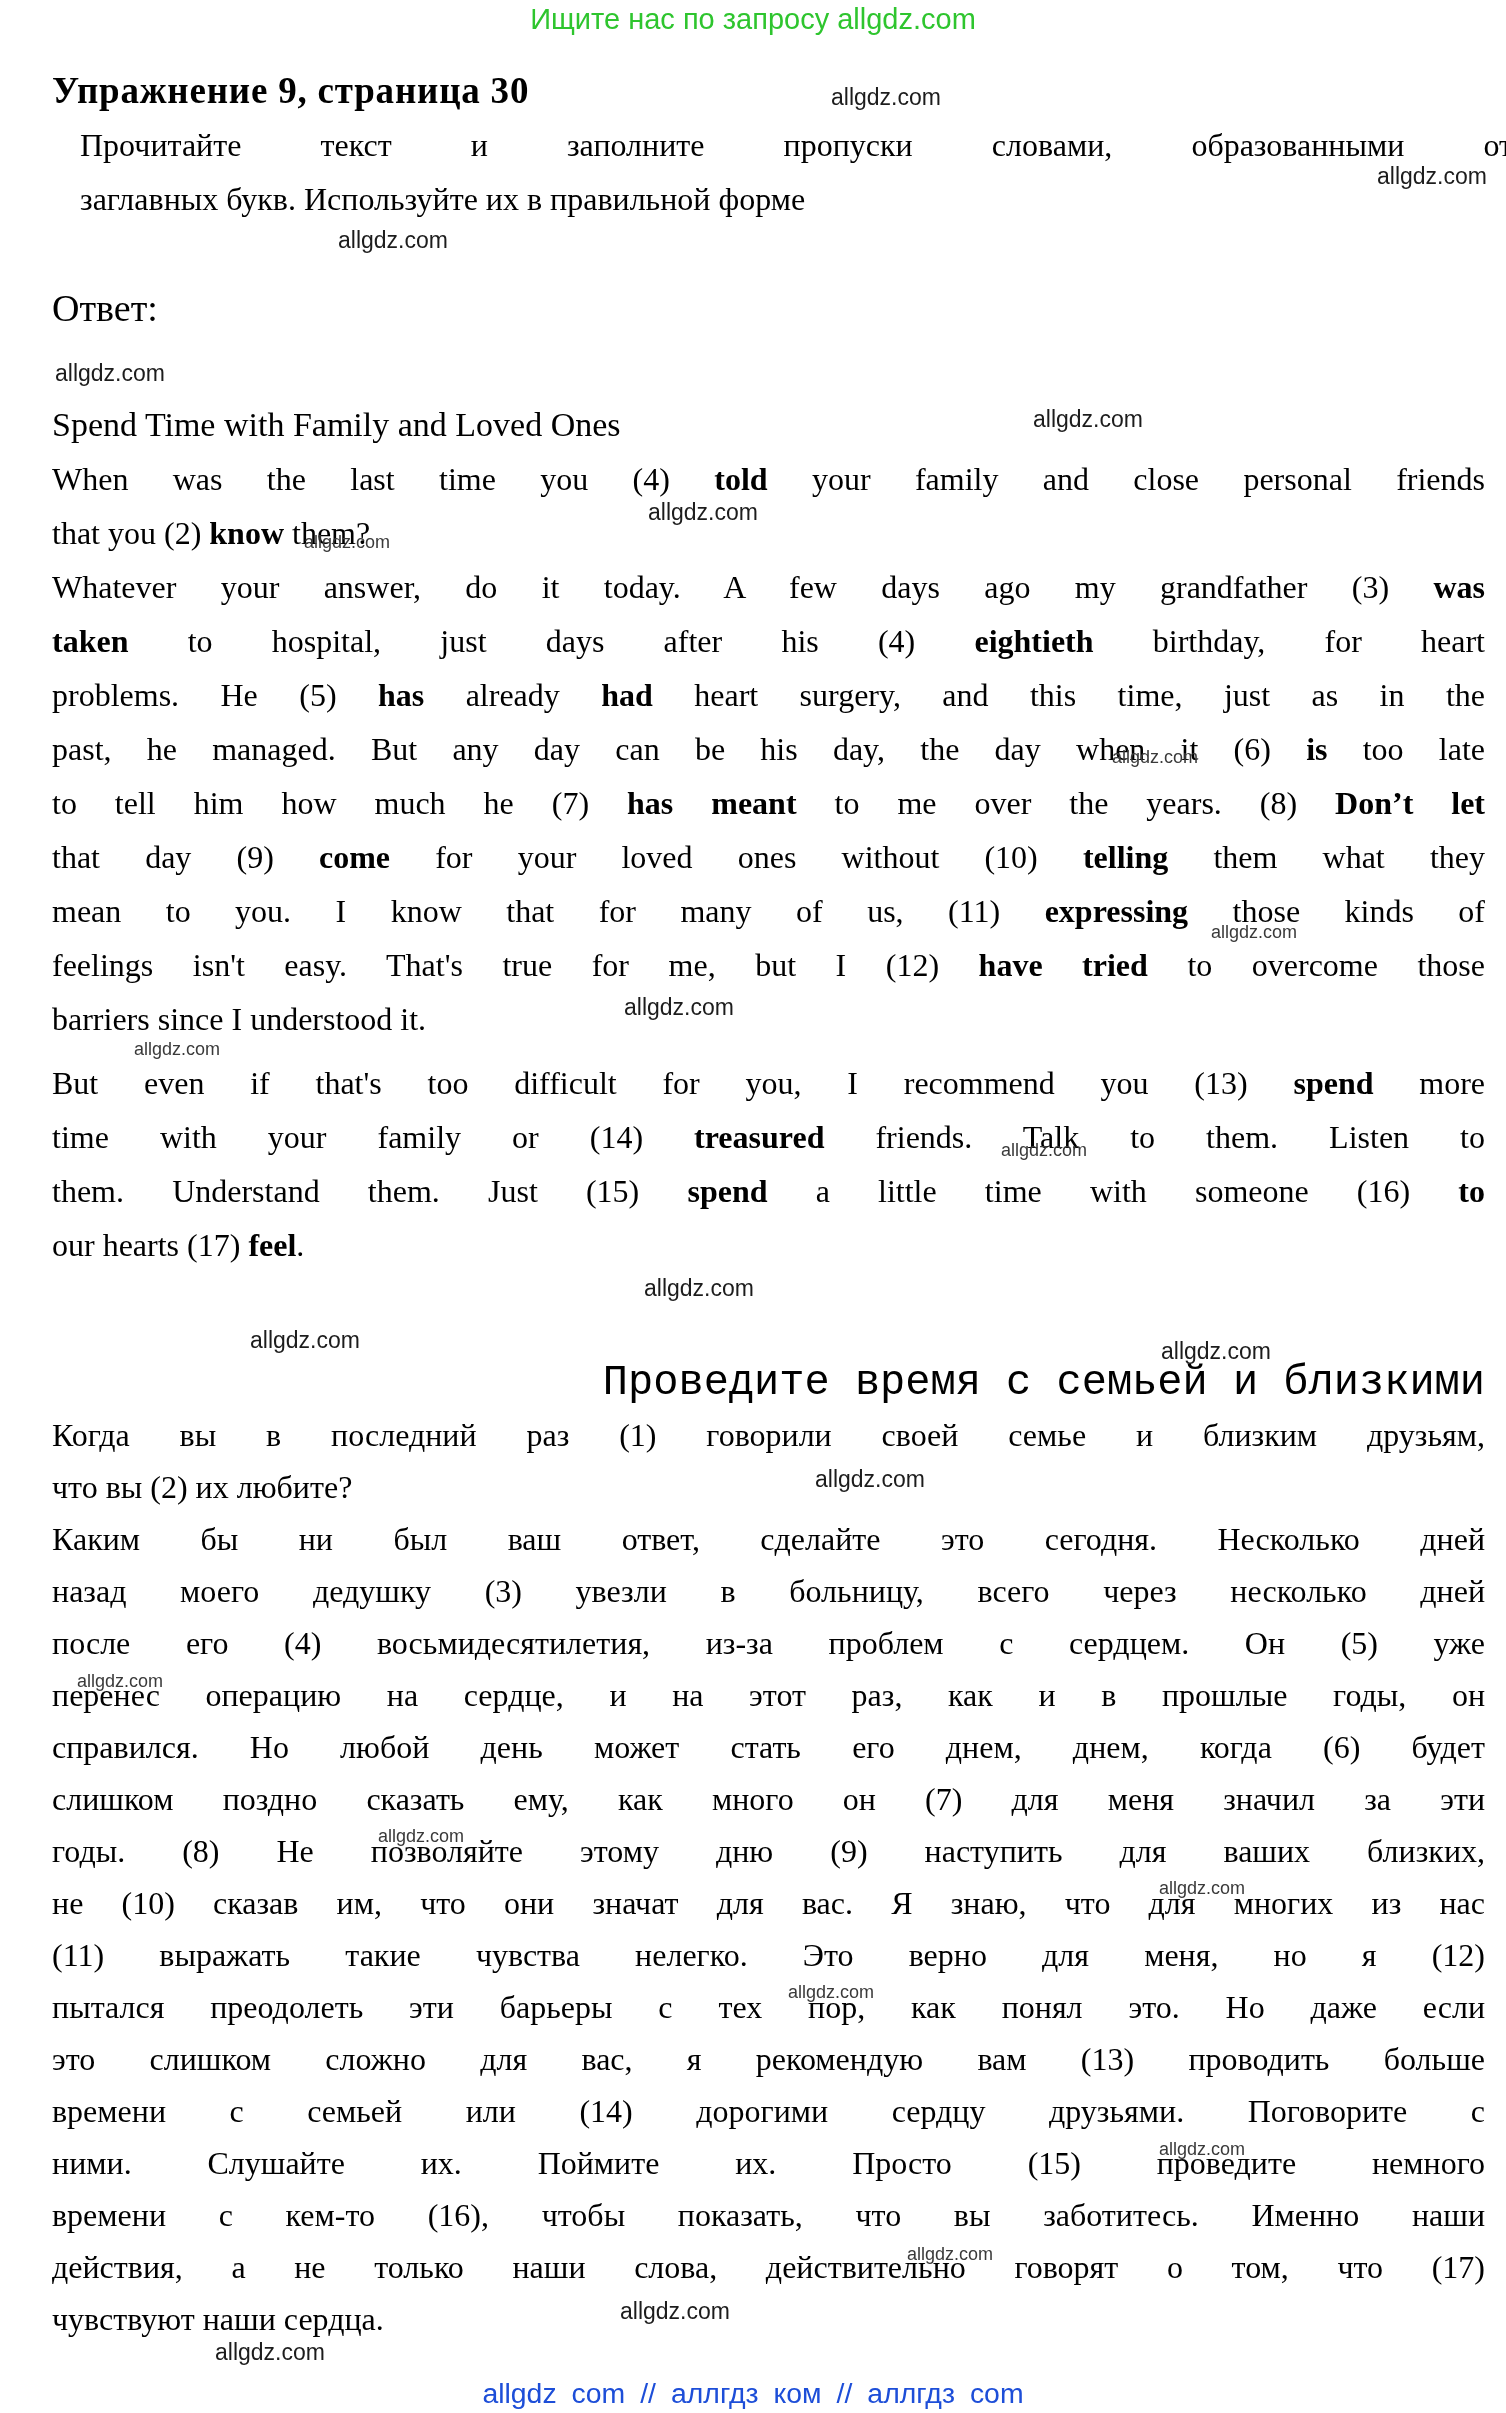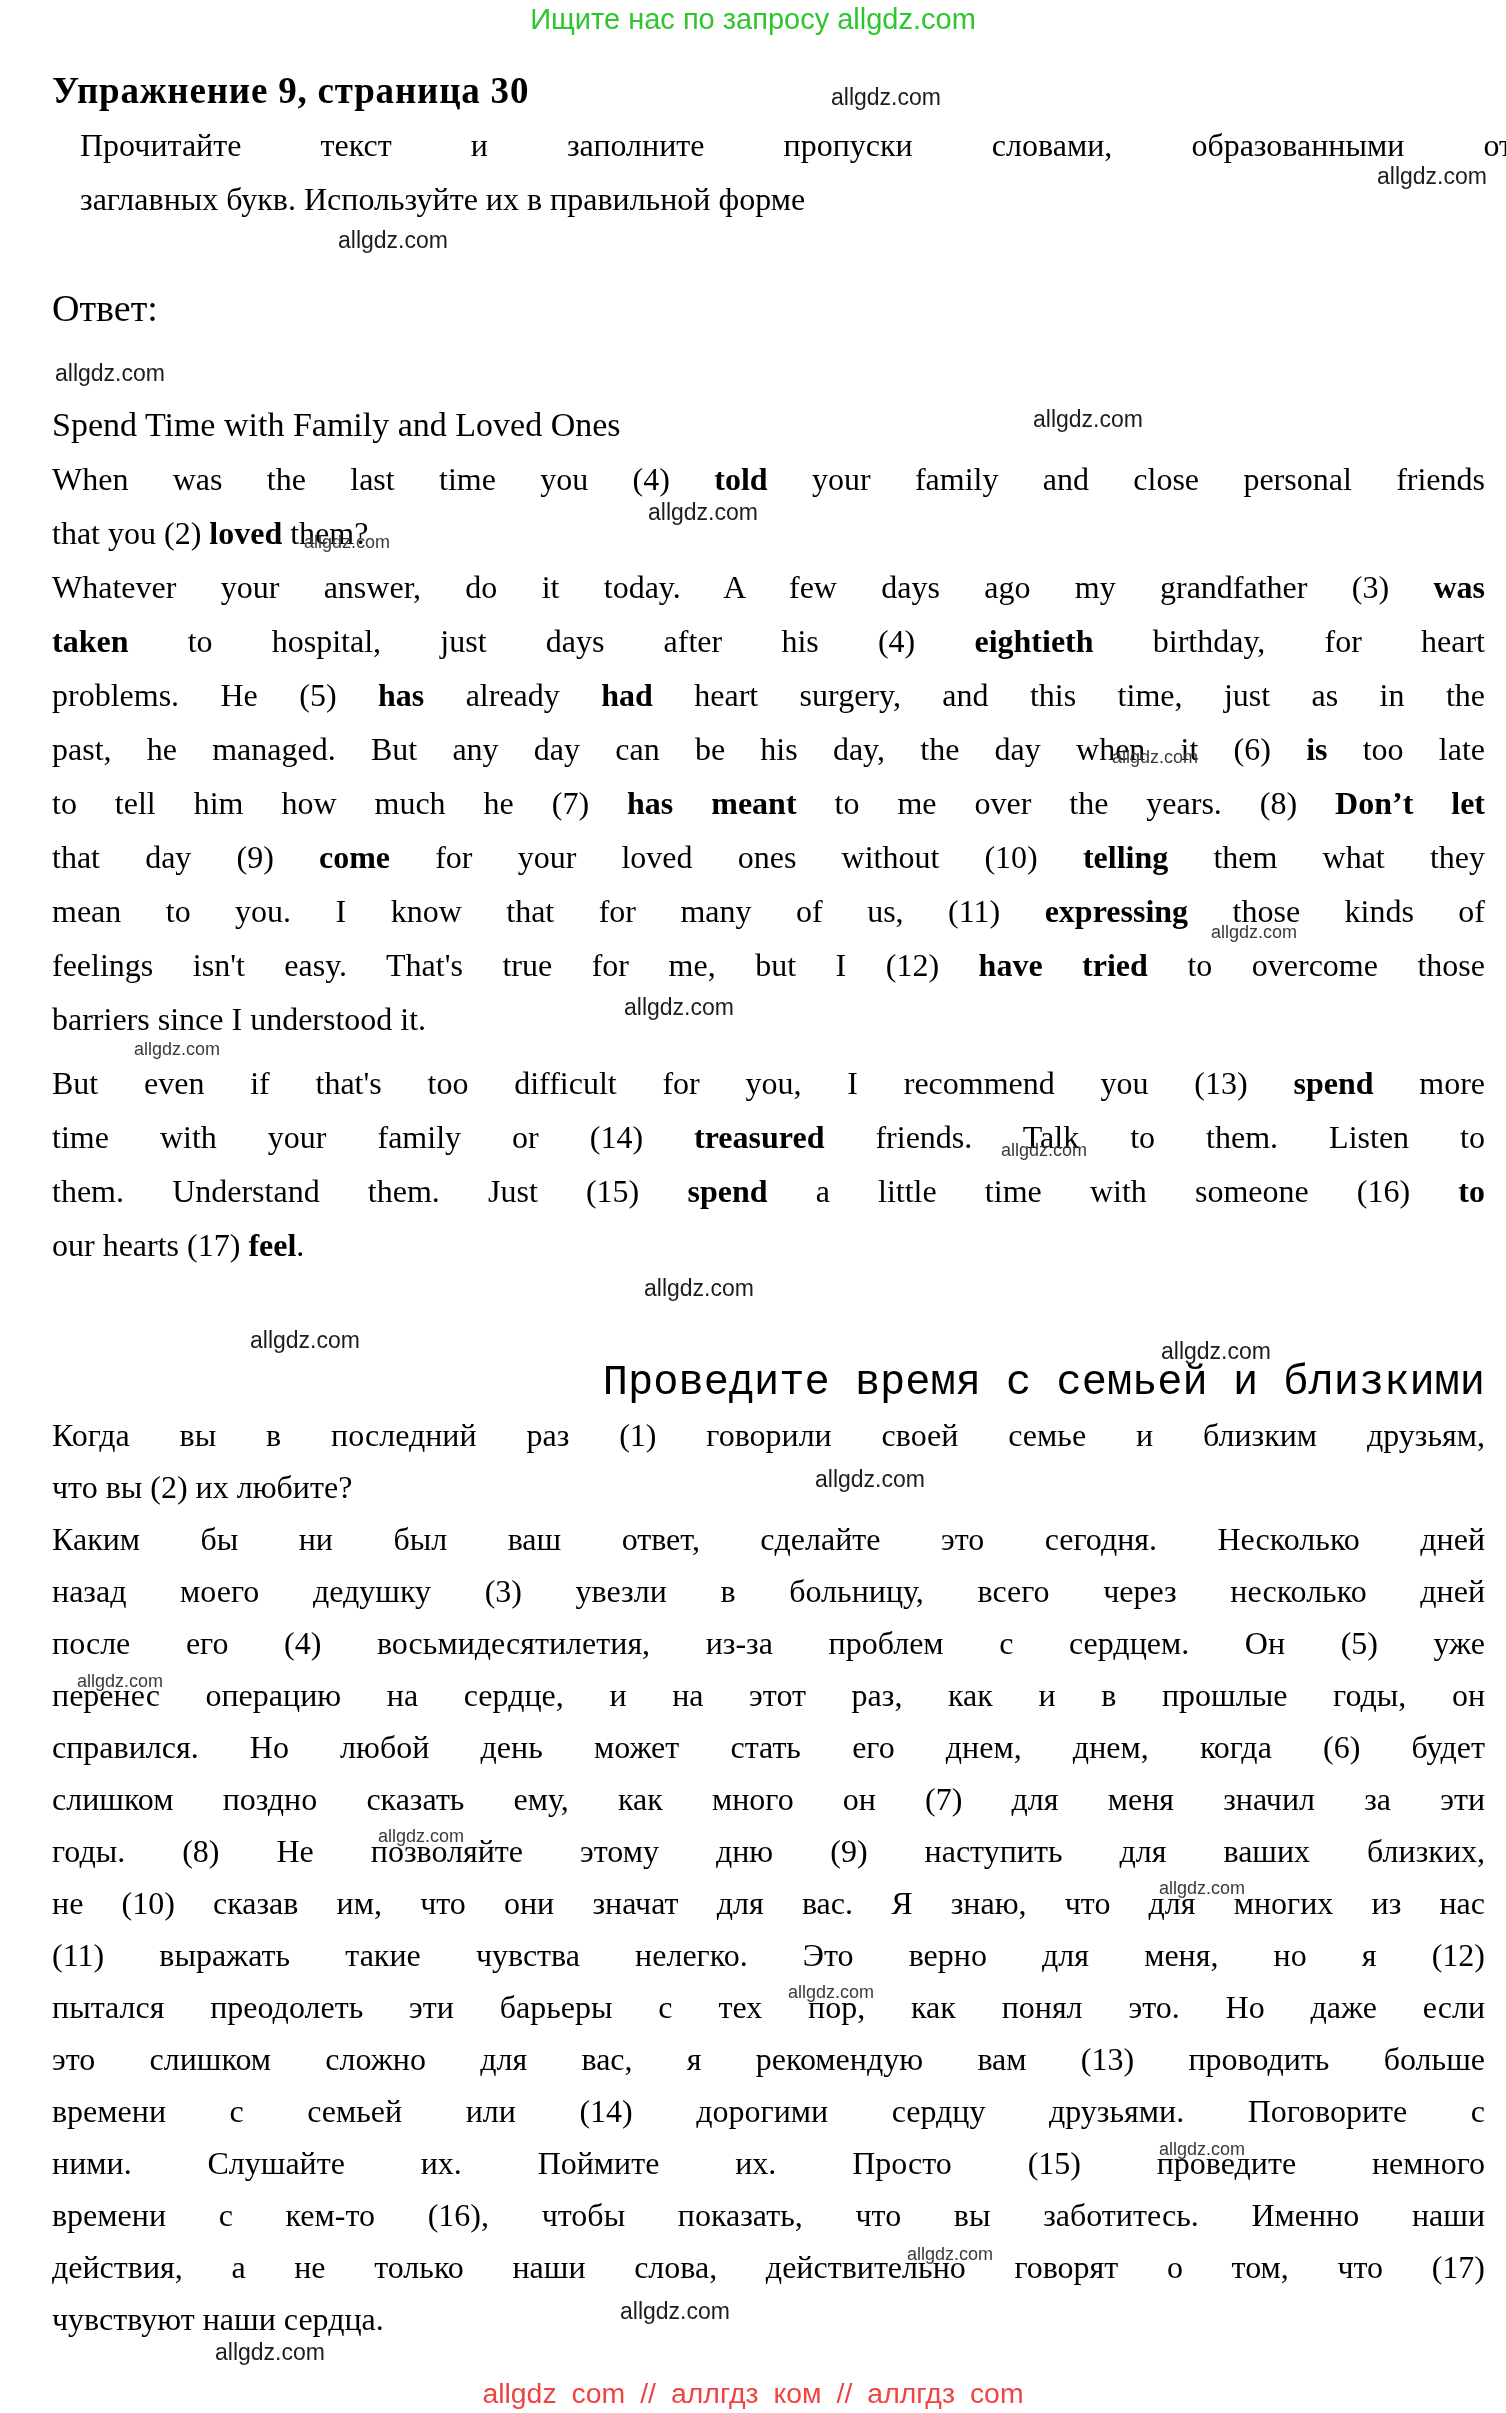--- a/index.html
+++ b/index.html
@@ -76,21 +76,21 @@
       <div class="tline"><span>Прочитайте текст и заполните пропуски словами, образованными от</span></div>
       <div class="tline last"><span>заглавных букв. Используйте их в правильной форме</span></div>
     </div>
 
   <div class="otvet">Ответ:</div>
 
   <div class="en">
     <div class="en-title tline last">Spend Time with Family and Loved Ones</div>
     <div class="para para-b">
         <div class="tline"><span>When was the last time you (4) </span><b>told</b><span> your family and close personal friends</span></div>
-        <div class="tline last"><span>that you (2) </span><b>loved</b><span> them?</span></div>
+        <div class="tline last"><span>that you (2) </span><b>know</b><span> them?</span></div>
       </div>
     <div class="para para-c">
         <div class="tline"><span>Whatever your answer, do it today. A few days ago my grandfather (3) </span><b>was</b></div>
         <div class="tline"><b>taken</b><span> to hospital, just days after his (4) </span><b>eightieth</b><span> birthday, for heart</span></div>
         <div class="tline"><span>problems. He (5) </span><b>has</b><span> already </span><b>had</b><span> heart surgery, and this time, just as in the</span></div>
         <div class="tline"><span>past, he managed. But any day can be his day, the day when it (6) </span><b>is</b><span> too late</span></div>
         <div class="tline"><span>to tell him how much he (7) </span><b>has meant</b><span> to me over the years. (8) </span><b>Don’t let</b></div>
         <div class="tline"><span>that day (9) </span><b>come</b><span> for your loved ones without (10) </span><b>telling</b><span> them what they</span></div>
         <div class="tline"><span>mean to you. I know that for many of us, (11) </span><b>expressing</b><span> those kinds of</span></div>
         <div class="tline"><span>feelings isn't easy. That's true for me, but I (12) </span><b>have tried</b><span> to overcome those</span></div>
@@ -150,16 +150,16 @@
       <span class="wm wm-s" style="left: 77px; top: 1671px;">allgdz.com</span>
       <span class="wm wm-s" style="left: 378px; top: 1826px;">allgdz.com</span>
       <span class="wm wm-s" style="left: 1159px; top: 1878px;">allgdz.com</span>
       <span class="wm wm-s" style="left: 788px; top: 1982px;">allgdz.com</span>
       <span class="wm wm-s" style="left: 1159px; top: 2139px;">allgdz.com</span>
       <span class="wm wm-s" style="left: 907px; top: 2244px;">allgdz.com</span>
       <span class="wm wm-l" style="left: 620px; top: 2298px;">allgdz.com</span>
       <span class="wm wm-l" style="left: 215px; top: 2339px;">allgdz.com</span>
     </div>
 
-  <div class="footer" style="color: #ef4444;">allgdz com // аллгдз ком // аллгдз com</div>
+  <div class="footer" style="color: #1d4ed8;">allgdz com // аллгдз ком // аллгдз com</div>
 
 </div>
 
 
 </body></html>

